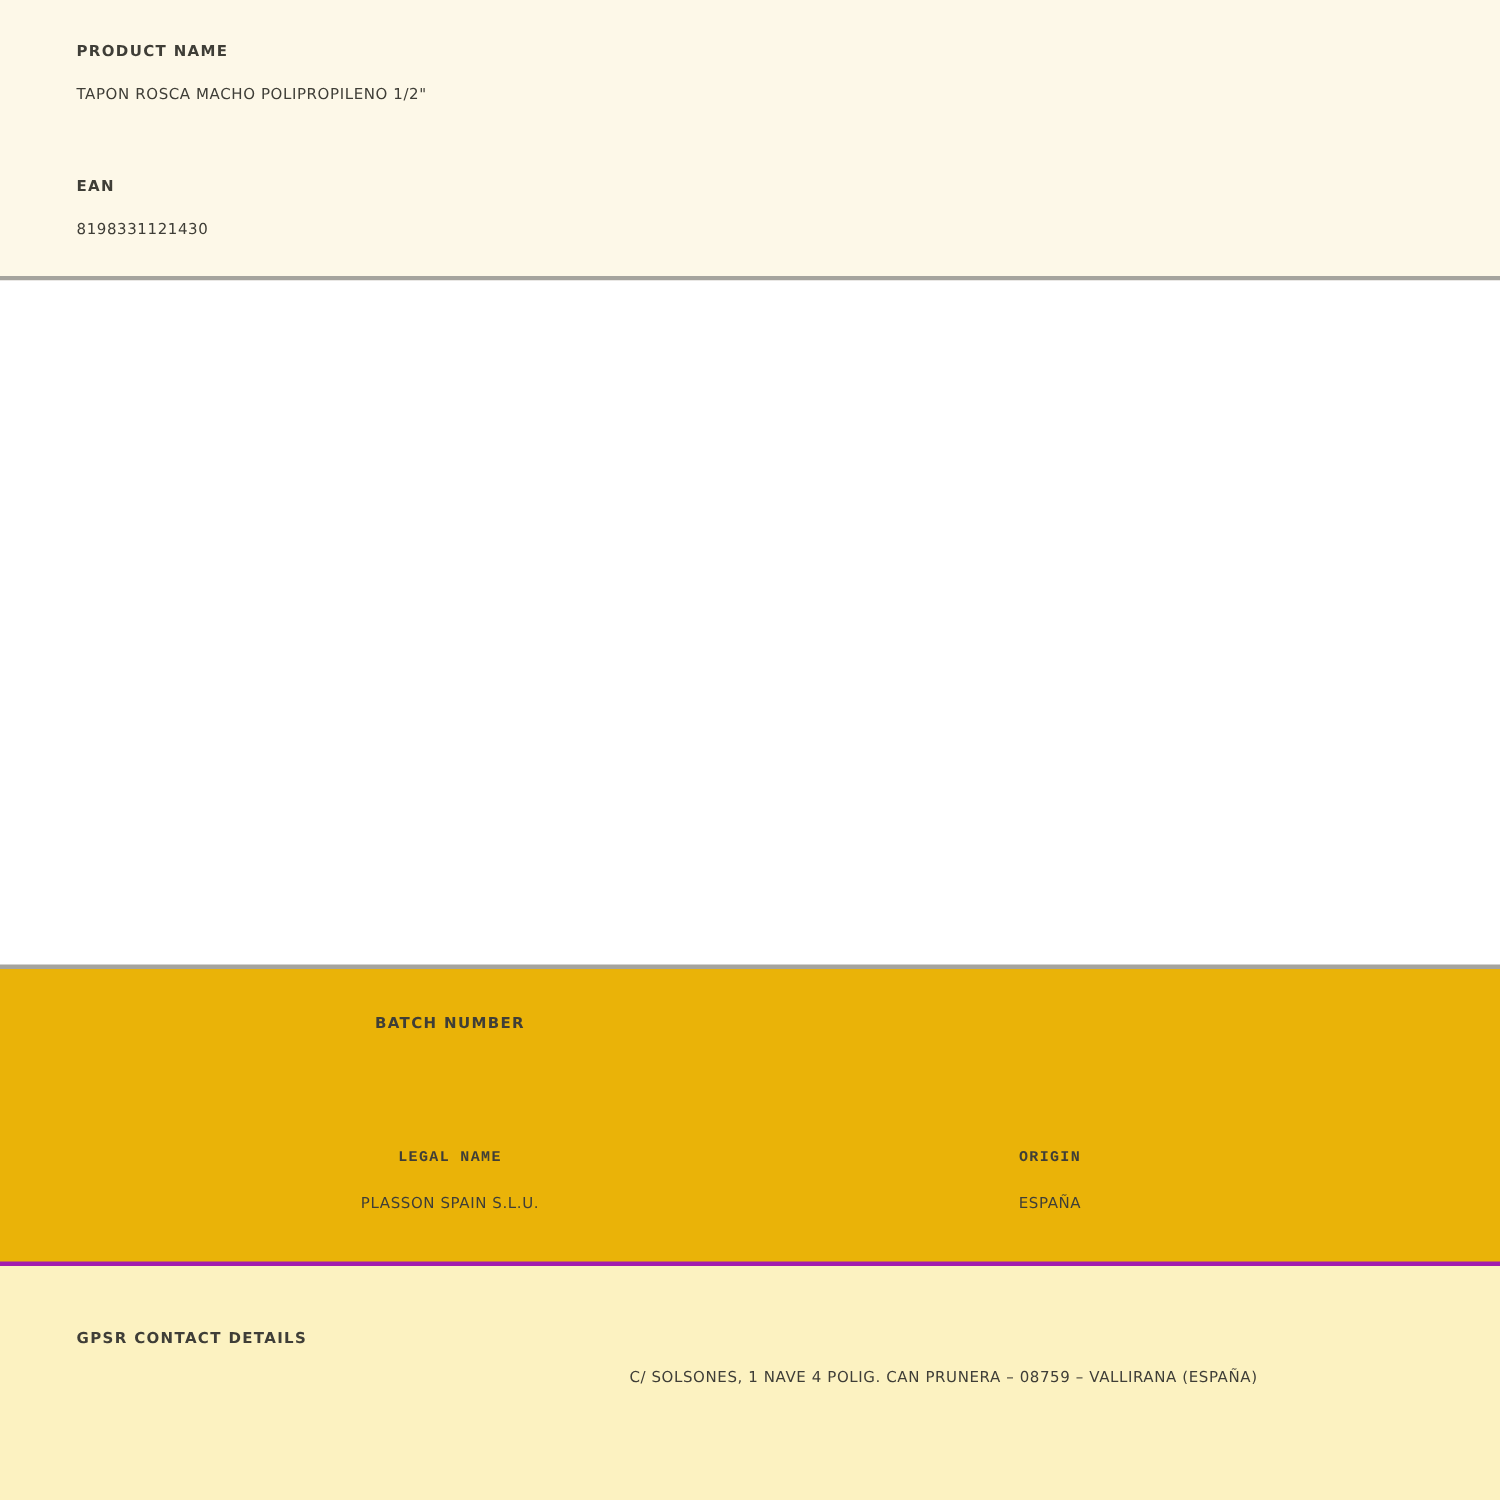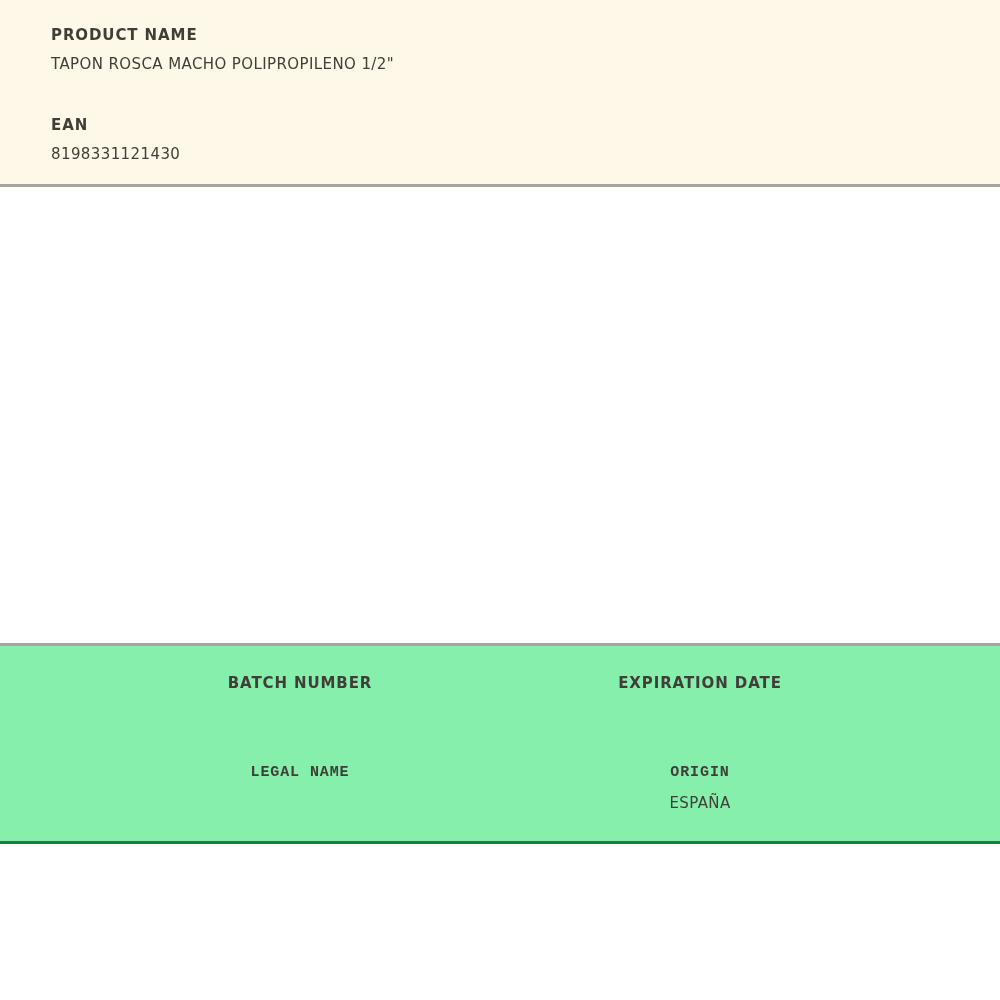--- a/index.html
+++ b/index.html
@@ -30,31 +30,31 @@
   }
   .sec-image {
     top: 187px;
     height: 459px;
     background: #ffffff;
     border-bottom: 3px solid #A5A49E;
   }
   .sec-batch {
     top: 646px;
     height: 198px;
-    background: #86efac;
-    border-bottom: 3px solid #15803d;
+    background: #eab308;
+    border-bottom: 3px solid #a21caf;
   }
   .sec-gpsr {
     top: 844px;
     height: 156px;
     background: #FCF2C1;
   }
   .txt {
     position: absolute;
-    font-size: 15px;
+    font-size: 10px;
     line-height: 16px;
     white-space: nowrap;
   }
   .lbl {
     font-weight: bold;
     letter-spacing: 0.9px;
   }
   .val {
     font-weight: normal;
     letter-spacing: 0.4px;
@@ -96,21 +96,25 @@
     <div class="txt val left-pad r-prod-val">TAPON ROSCA MACHO POLIPROPILENO 1/2"</div>
     <div class="txt lbl left-pad r-ean-lbl">EAN</div>
     <div class="txt val left-pad r-ean-val">8198331121430</div>
   </section>
 
   <section class="sec sec-image"></section>
 
   <section class="sec sec-batch">
     <div class="txt lbl cell col-l r-batch">BATCH NUMBER</div>
     <div class="txt val cell col-l r-batch-v"></div>
-    <div class="txt lbl cell col-r r-batch">EXPIRATION DATE</div>
     <div class="txt val cell col-r r-batch-v"></div>
     <div class="txt lbl cell col-l r-legal">LEGAL NAME</div>
+    <div class="txt val cell col-l r-legal-v">PLASSON SPAIN S.L.U.</div>
     <div class="txt val cell col-r r-legal-v">ESPAÑA</div>
     <div class="txt lbl cell col-r r-legal">ORIGIN</div>
   </section>
 
+  <section class="sec sec-gpsr">
+    <div class="txt lbl left-pad r-gpsr-lbl">GPSR CONTACT DETAILS</div>
+    <div class="txt val r-gpsr-val">C/ SOLSONES, 1 NAVE 4 POLIG. CAN PRUNERA – 08759 – VALLIRANA (ESPAÑA)</div>
+  </section>
 
 </div>
 
 </body></html>

